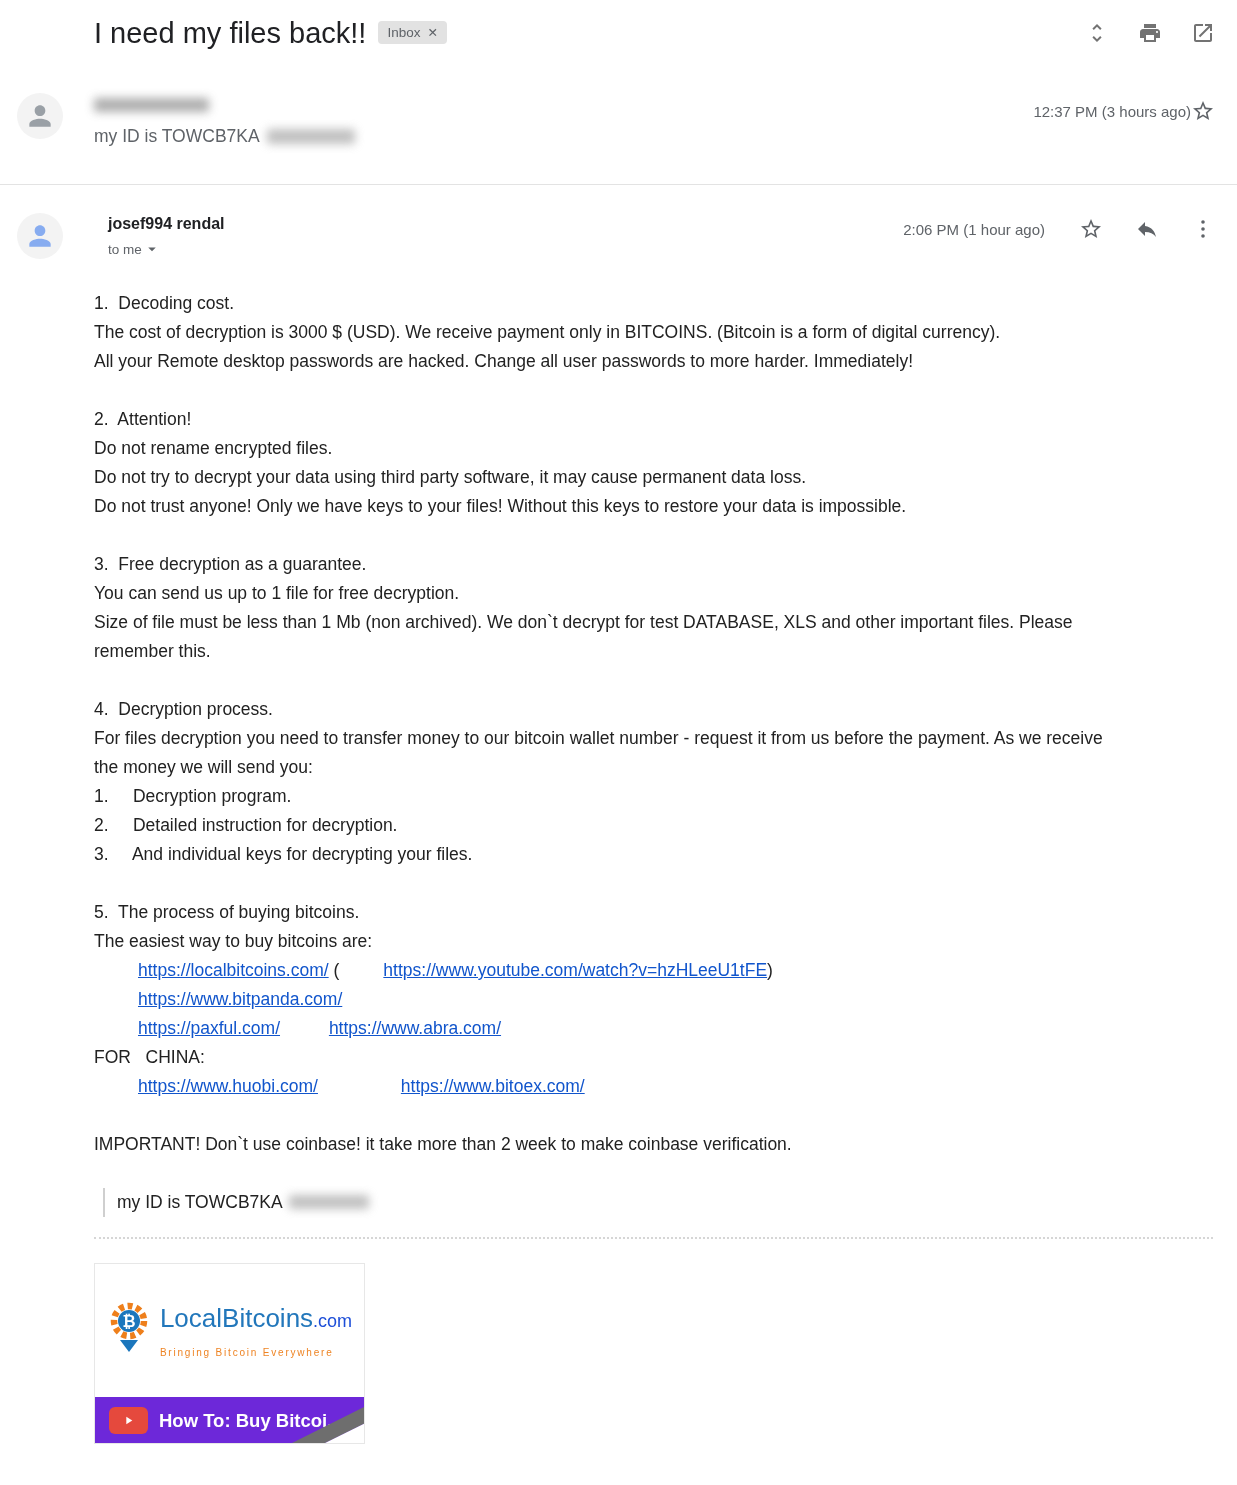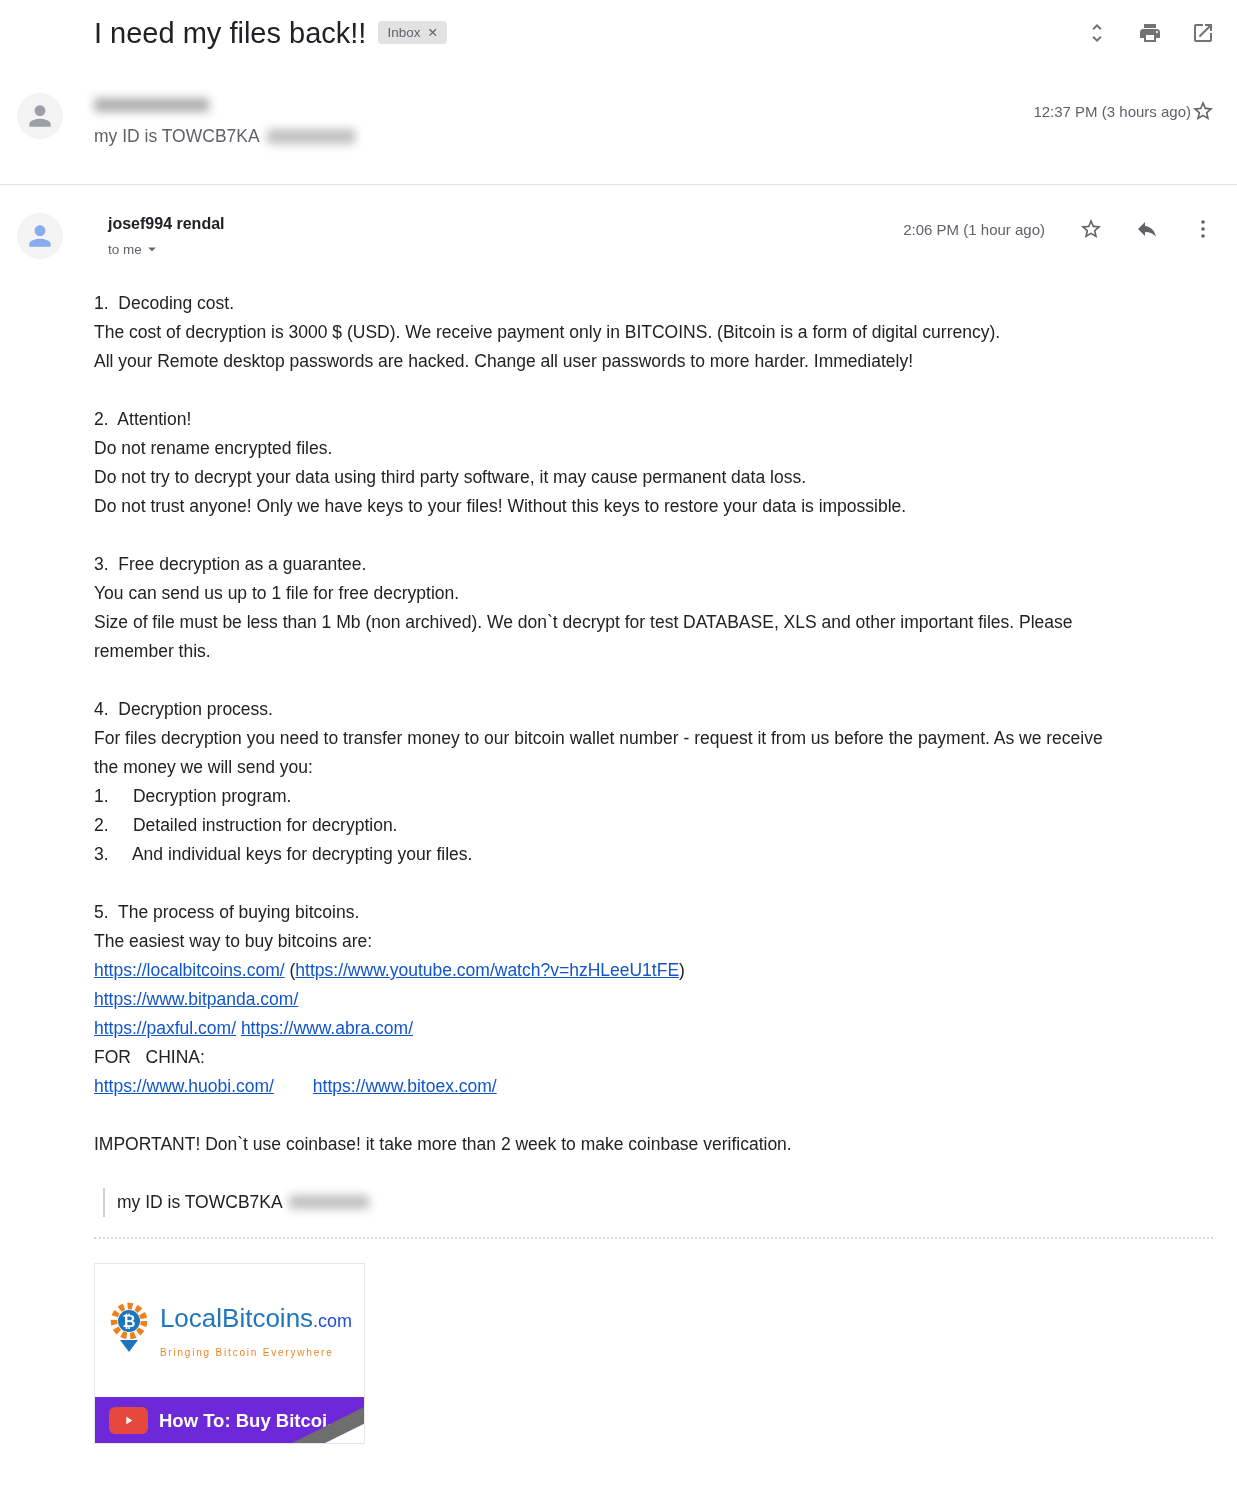--- a/index.html
+++ b/index.html
@@ -40,21 +40,21 @@
   .mh-to{font-size:13.5px;color:#5f6368;margin-top:7px;display:inline-flex;align-items:center;gap:1px;cursor:pointer;}
   .mh-to svg{width:18px;height:18px;fill:#5f6368;}
   .mh-right{display:flex;gap:32px;align-items:flex-start;padding-top:4px;}
   .mh-right .time-text{margin-right:2px;}
   .mh-right .hicon svg{fill:#5f6368;}
 
   
   .msg-body{margin:30px 22px 0 94px;font-size:17.5px;line-height:29px;color:#222;}
   .line{white-space:pre;}
   .gap{height:29px;}
-  a.lnk{color:#1155cc;text-decoration:underline;cursor:pointer;}
+  a.lnk{color:#1155cc;text-decoration:underline;cursor:pointer;margin-left:44px;}
   .blur-q{width:98px;height:14px;vertical-align:-1px;margin:0 3px 0 1px;opacity:.75;}
   .blur-email{width:115px;height:14px;vertical-align:-1px;background:#a8b8d8;opacity:.8;}
   .blur-qtail{width:80px;height:14px;vertical-align:-1px;margin-left:6px;opacity:.62;}
   .quote{margin:0 0 0 9px;padding-left:12px;border-left:2px solid #cfcfcf;}
 
   .dotted-divider{border:none;border-top:2px dotted #d6d6d6;margin:20px 2px 0 0;}
 
   
   .video-card{width:269px;height:179px;border:1px solid #e7e7e7;margin-top:24px;
               position:relative;overflow:hidden;background:#fff;cursor:pointer;}

